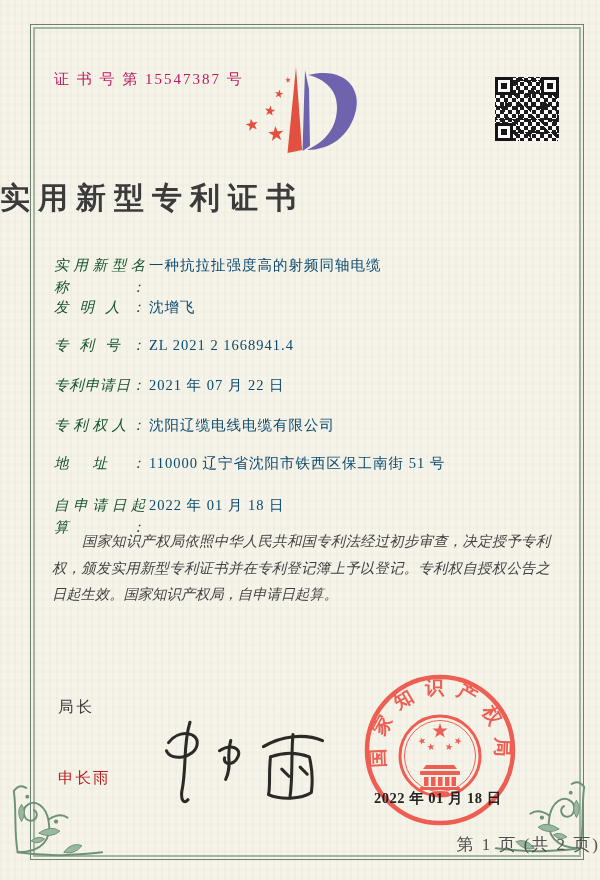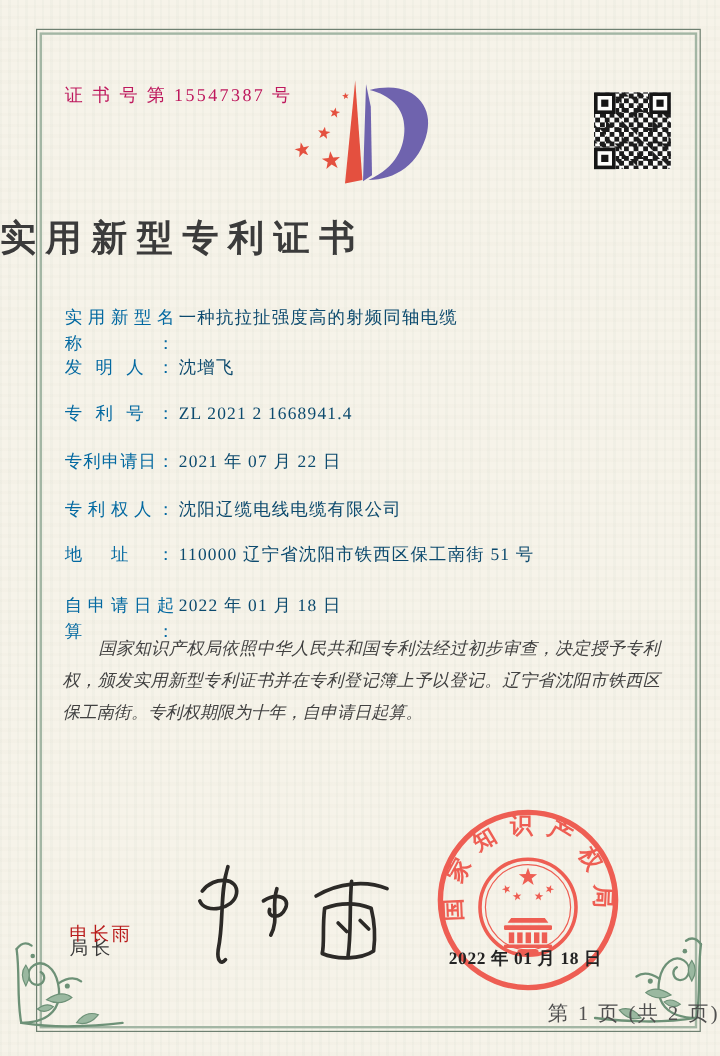--- a/index.html
+++ b/index.html
@@ -44,30 +44,30 @@
   .title{
     position:absolute;left:0;right:0;top:178px;margin:0;
     font-size:30px;font-weight:600;letter-spacing:8px;color:#3b3b3b;z-index:2;
   }
   .fields{position:absolute;left:54px;top:254px;width:494px;z-index:2;}
   .frow{position:absolute;left:0;width:100%;height:24px;line-height:22px;font-size:14.5px;}
   .frow.r1{top:0;}   .frow.r2{top:42px;} .frow.r3{top:80px;} .frow.r4{top:120px;}
   .frow.r5{top:160px;} .frow.r6{top:198px;} .frow.r7{top:240px;}
   .flabel{
     display:inline-block;width:6.3em;text-align:justify;text-align-last:justify;
-    text-justify:inter-character;color:#0369a1;vertical-align:top;
+    text-justify:inter-character;color:#14532d;vertical-align:top;font-style:italic;
   }
   .fvalue{margin-left:0;letter-spacing:1px;color:#0c4a6e;}
   .pair2{position:absolute;left:247px;top:0;white-space:nowrap;}
   .paras{
     position:absolute;left:52px;top:528px;width:498px;z-index:2;
     font-size:14.3px;line-height:26.5px;color:#414141;font-style:italic;text-align:justify;
   }
   .paras p{margin:0;text-indent:2.1em;}
-  .sig-title{position:absolute;left:58px;top:780px;font-size:15.5px;letter-spacing:3px;color:#3a3a3a;z-index:3;}
+  .sig-title{position:absolute;left:58px;top:697px;font-size:15.5px;letter-spacing:3px;color:#3a3a3a;z-index:3;}
   .sig-name{position:absolute;left:58px;top:768px;font-size:15.5px;letter-spacing:2px;color:#b91c1c;z-index:3;}
   .sig-script{position:absolute;left:148px;top:712px;width:190px;height:102px;z-index:3;}
   .seal{position:absolute;left:360px;top:670px;width:160px;height:160px;z-index:2;opacity:0.93;}
   .seal-date{
     position:absolute;left:374px;top:789px;font-size:14.5px;font-weight:600;
     letter-spacing:0.5px;color:#232323;z-index:4;white-space:nowrap;
   }
   .footer{
     position:absolute;left:0;right:0;top:833px;text-align:right;
     font-size:17px;letter-spacing:2px;color:#4f4f4f;z-index:2;
@@ -175,21 +175,21 @@
       <span class="flabel">地址：</span>
       <span class="fvalue">110000 辽宁省沈阳市铁西区保工南街 51 号</span>
     </div>
     <div class="frow r7">
       <span class="flabel">自申请日起算：</span>
       <span class="fvalue">2022 年 01 月 18 日</span>
     </div>
   </div>
 
   <div class="paras">
-    <p>国家知识产权局依照中华人民共和国专利法经过初步审查，决定授予专利权，颁发实用新型专利证书并在专利登记簿上予以登记。辽宁省沈阳市铁西区保工南街。专利权期限为十年，自申请日起算。</p>
+    <p>国家知识产权局依照中华人民共和国专利法经过初步审查，决定授予专利权，颁发实用新型专利证书并在专利登记簿上予以登记。专利权自授权公告之日起生效。国家知识产权局，自申请日起算。</p>
   </div>
 
   <div class="sig-title">局长</div>
   <div class="sig-name">申长雨</div>
 
   <svg class="sig-script" viewBox="0 0 180 100">
     <g fill="none" stroke="#2c2a27" stroke-width="3" stroke-linecap="round" stroke-linejoin="round">
       <path d="M38,10 C31,32 35,54 30,78 C29,86 32,91 36,86"></path>
       <path d="M17,30 C27,17 47,19 45,32 C43,45 19,49 15,38"></path>
       <path d="M78,28 C73,44 80,52 73,66"></path>

